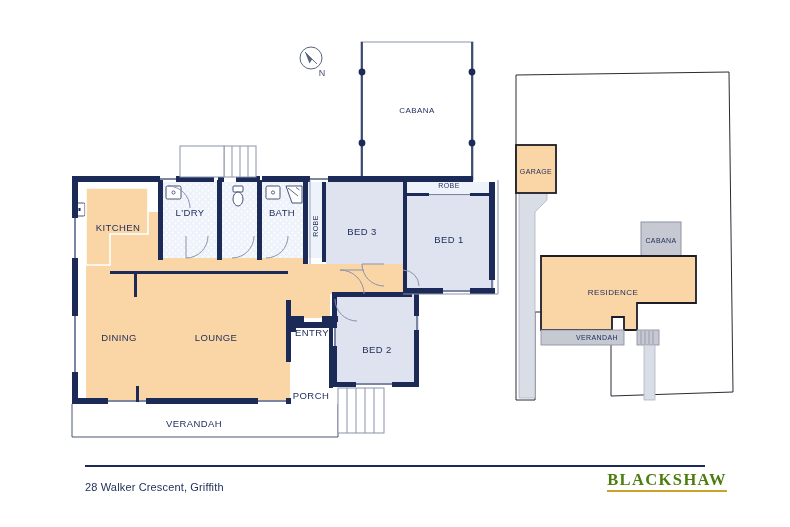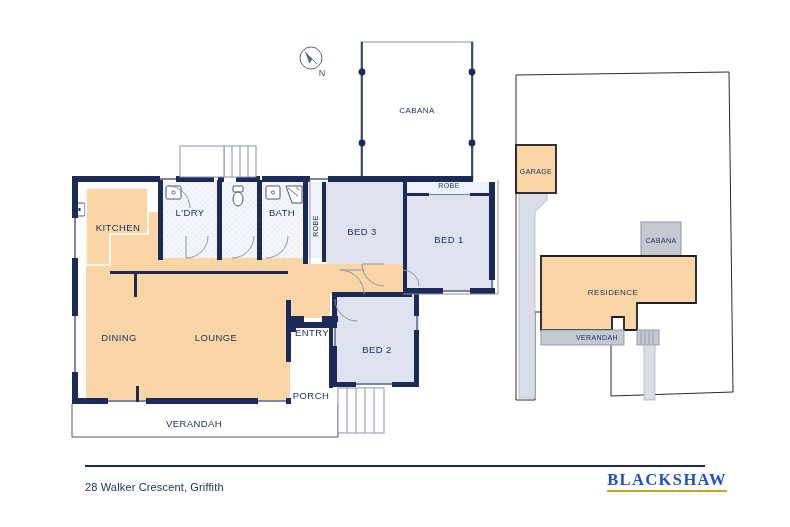--- a/index.html
+++ b/index.html
@@ -22,21 +22,21 @@
     font-size:11px;color:#22325c;letter-spacing:.15px;white-space:nowrap;
   }
   .footer-rule{
     position:absolute;left:85px;top:465px;width:620px;height:2px;background:#1b2a57;
   }
   .brand{
     position:absolute;right:63px;top:472px;text-align:center;
   }
   .brand-word{
     font-family:"Liberation Serif","DejaVu Serif",serif;
-    font-weight:700;font-size:16.5px;color:#1d4ed8;letter-spacing:1.4px;
+    font-weight:700;font-size:16.5px;color:#4d7c0f;letter-spacing:1.4px;
     line-height:1;
   }
   .brand-rule{height:2px;background:#c9a227;margin-top:1px;width:100%;}
   .compass-n{
     font-size:9px;fill:#44506e;text-anchor:middle;
   }
 </style>
 </head>
 <body>
 

